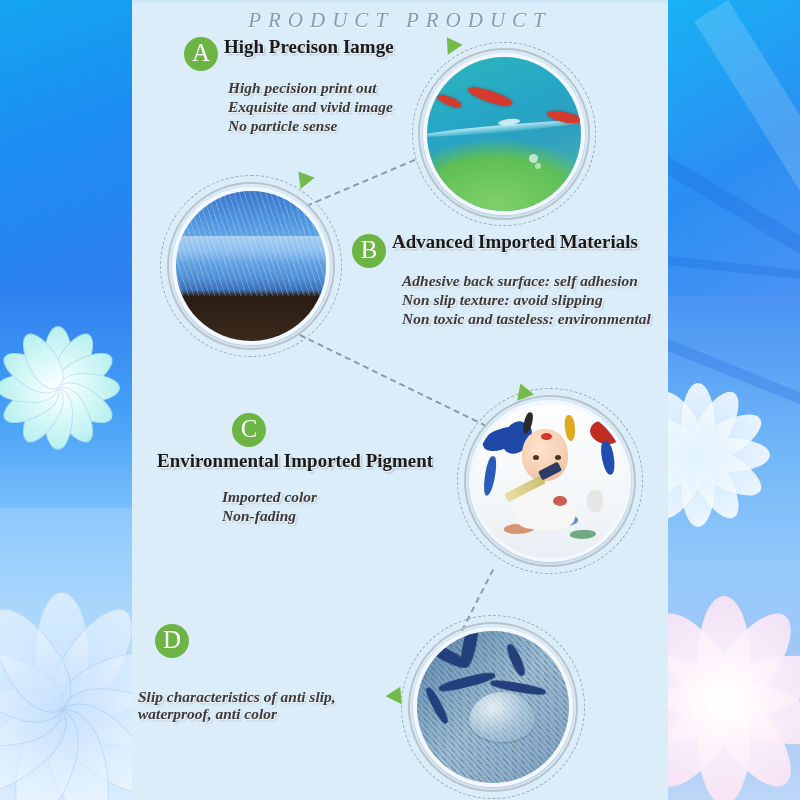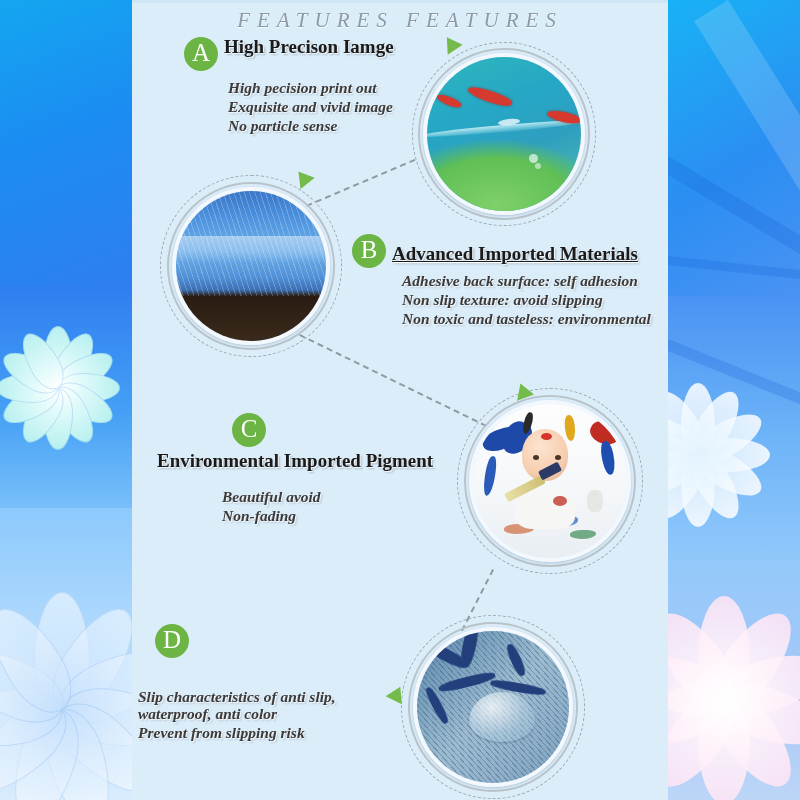--- a/index.html
+++ b/index.html
@@ -191,21 +191,21 @@
         <div class="petal" style="width: 52px; height: 104px; left: -26px; top: -104px; transform: rotate(216deg);"></div>
         <div class="petal" style="width: 52px; height: 104px; left: -26px; top: -104px; transform: rotate(252deg);"></div>
         <div class="petal" style="width: 52px; height: 104px; left: -26px; top: -104px; transform: rotate(288deg);"></div>
         <div class="petal" style="width: 52px; height: 104px; left: -26px; top: -104px; transform: rotate(324deg);"></div>
       </div>
   </div>
 
   <div class="panel"></div>
   <div class="panel-topline"></div>
 
-  <div class="title">FEATURES FEATURES</div>
+  <div class="title">PRODUCT PRODUCT</div>
 
   <div class="dash-line" style="left:306px;top:205px;width:118px;transform:rotate(-23deg);"></div>
   <div class="dash-line" style="left:300px;top:334px;width:218px;transform:rotate(26deg);"></div>
   <div class="dash-line" style="left:494px;top:570px;width:100px;transform:rotate(117deg);"></div>
 
   <div class="circle-wrap" style="left:418px;top:48px;width:172px;height:172px;">
     <div class="dashring" style="left:-6px;top:-6px;width:184px;height:184px;"></div>
     <div class="ring-outer" style="width:172px;height:172px;"></div>
     <div class="ring-inner" style="left:5px;top:5px;width:162px;height:162px;">
       <div class="photo ph-a">
@@ -233,21 +233,21 @@
     <div class="ring-inner" style="left:5px;top:5px;width:158px;height:158px;">
       <div class="photo ph-b">
         <div class="weave"></div>
         <div class="sheen"></div>
       </div>
     </div>
   </div>
   <div class="arrow" style="left:294px;top:170px;transform:rotate(-38deg);"></div>
 
   <div class="badge" style="left:352px;top:234px;">B</div>
-  <div class="heading" style="left:392px;top:243px;text-decoration:underline;">Advanced Imported Materials</div>
+  <div class="heading" style="left:392px;top:231px;">Advanced Imported Materials</div>
   <div class="bodytext" style="left:402px;top:271px;">Adhesive back surface: self adhesion</div>
   <div class="bodytext" style="left:402px;top:309px;">Non toxic and tasteless: environmental</div>
   <div class="bodytext" style="left:402px;top:290px;">Non slip texture: avoid slipping</div>
 
   <div class="circle-wrap" style="left:464px;top:395px;width:172px;height:172px;">
     <div class="dashring" style="left:-7px;top:-7px;width:186px;height:186px;"></div>
     <div class="ring-outer" style="width:172px;height:172px;"></div>
     <div class="ring-inner" style="left:5px;top:5px;width:162px;height:162px;">
       <div class="photo ph-c">
         <div class="splat" style="left:6%;top:16%;width:40px;height:20px;background:#1f49a8;transform:rotate(-18deg);"></div>
@@ -270,21 +270,21 @@
         <div class="brush" style="left:20%;top:52%;width:42px;height:9px;transform:rotate(-27deg);"></div>
         <div class="brushtip" style="left:43%;top:40%;width:22px;height:10px;transform:rotate(-27deg);"></div>
         <div class="splat" style="left:74%;top:56%;width:16px;height:22px;background:#e4e7e4;border-radius:40%;"></div>
       </div>
     </div>
   </div>
   <div class="arrow" style="left:514px;top:383px;transform:rotate(-20deg);"></div>
 
   <div class="badge" style="left:232px;top:413px;">C</div>
   <div class="heading" style="left:157px;top:450px;">Environmental Imported Pigment</div>
-  <div class="bodytext" style="left:222px;top:487px;">Beautiful avoid</div>
+  <div class="bodytext" style="left:222px;top:487px;">Imported color</div>
   <div class="bodytext" style="left:222px;top:506px;">Non-fading</div>
 
   <div class="circle-wrap" style="left:408px;top:622px;width:170px;height:170px;">
     <div class="dashring" style="left:-7px;top:-7px;width:184px;height:184px;"></div>
     <div class="ring-outer" style="width:170px;height:170px;"></div>
     <div class="ring-inner" style="left:5px;top:5px;width:160px;height:160px;">
       <div class="photo ph-d">
         <div class="vein" style="left:30%;top:-6%;width:13px;height:46px;transform:rotate(12deg);"></div>
         <div class="vein" style="left:4%;top:12%;width:46px;height:12px;transform:rotate(28deg);"></div>
         <div class="vein" style="left:14%;top:30%;width:58px;height:10px;transform:rotate(-14deg);"></div>
@@ -294,15 +294,14 @@
         <div class="hatch"></div>
         <div class="drop" style="left:34%;top:40%;width:66px;height:50px;"></div>
       </div>
     </div>
   </div>
   <div class="arrow" style="left:388px;top:686px;transform:rotate(26deg);"></div>
 
   <div class="badge" style="left:155px;top:624px;">D</div>
   <div class="bodytext" style="left:138px;top:687px;">Slip characteristics of anti slip,</div>
   <div class="bodytext" style="left:138px;top:704px;">waterproof, anti color</div>
-  <div class="bodytext" style="left:138px;top:723px;">Prevent from slipping risk</div>
 
 </div>
 
 </body></html>

